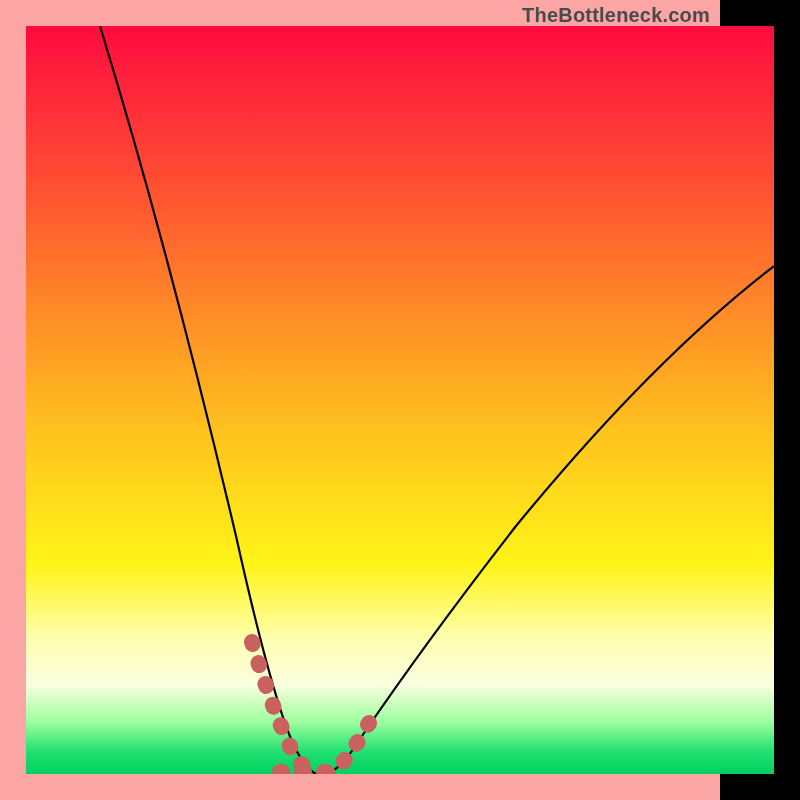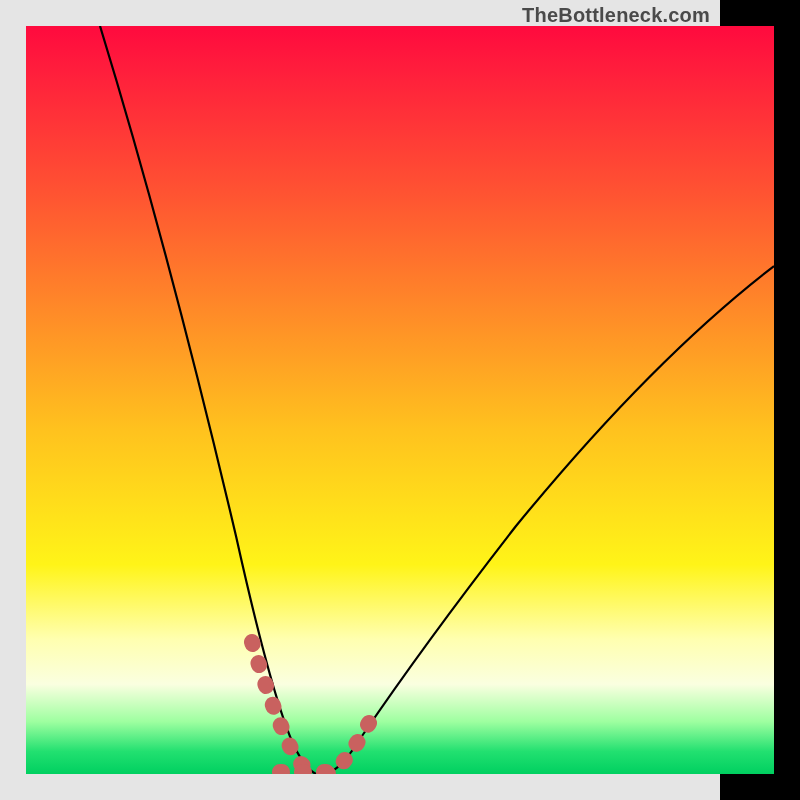--- a/index.html
+++ b/index.html
@@ -10,21 +10,21 @@
     background: #000;
     font-family: Arial, Helvetica, sans-serif;
     overflow: hidden;
   }
   .frame {
     position: absolute;
     top: 0;
     left: 0;
     width: 720px;
     height: 800px;
-    background: #e5e5e5;
+    background: #fca5a5;
   }
   .plot {
     position: absolute;
     top: 26px;
     left: 26px;
     width: 748px;
     height: 748px;
     
     background: linear-gradient(
       to bottom,

